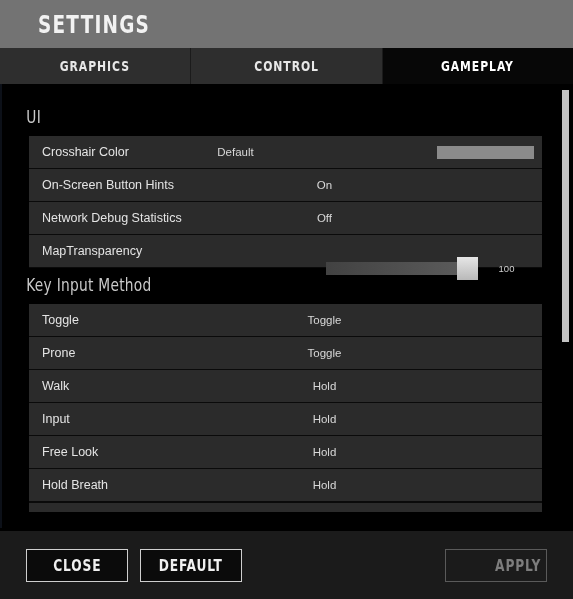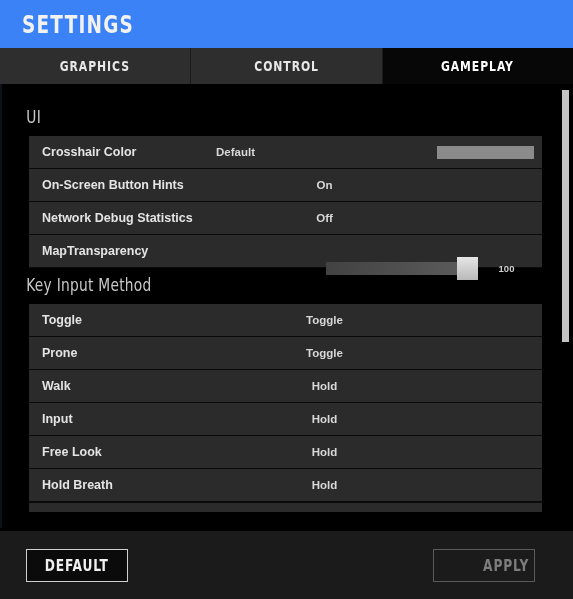--- a/index.html
+++ b/index.html
@@ -14,24 +14,24 @@
     position:relative;
     width:573px; height:599px;
     background:#000;
     display:flex;
     flex-direction:column;
   }
 
   
   .titlebar {
     height:48px;
-    background:#3b82f6;
-    display:flex;
-    align-items:center;
-    padding-left:22px;
+    background:#737373;
+    display:flex;
+    align-items:center;
+    padding-left:38px;
     flex:0 0 auto;
   }
   .title {
     color:#f2f2f2;
     font-family:"DejaVu Sans Condensed","Liberation Sans Narrow","Liberation Sans", sans-serif;
     font-size:25px;
     font-weight:bold;
     letter-spacing:1.5px;
     transform:scaleX(0.82);
     transform-origin:left center;
@@ -93,21 +93,20 @@
   .row {
     margin-left:27px;
     margin-right:31px;
     height:33px;
     background:#2b2b2b;
     border-bottom:1px solid #0a0a0a;
     display:flex;
     align-items:center;
     position:relative;
     cursor:pointer;
-    font-weight:bold;
   }
   .row-label {
     color:#e4e4e4;
     font-size:12.5px;
     padding-left:13px;
     white-space:nowrap;
   }
   .row-value {
     position:absolute;
     left:0; right:0;
@@ -206,21 +205,21 @@
     justify-content:center;
     cursor:pointer;
     margin-right:12px;
   }
   .btn > span { transform:scaleX(0.85); display:block; }
   .btn.disabled {
     border-color:#5a5a5a;
     color:#7d7d7d;
     background:#1b1b1b;
     cursor:default;
-    margin-right:12px;
+    margin-right:0;
     margin-left:auto;
     padding-left:44px;
   }
 </style>
 </head>
 <body>
 
 <div id="app">
 
   <div class="titlebar">
@@ -292,20 +291,23 @@
         <div class="partial-row"></div>
       </div>
 
     <div class="scrollbar-track">
       <div class="scrollbar-thumb" id="sbthumb" style="top: 0px; height: 252px;"></div>
     </div>
   </div>
 
   <div class="footer">
     <div class="btn">
+      <span>CLOSE</span>
+    </div>
+    <div class="btn">
       <span>DEFAULT</span>
     </div>
     <div class="btn disabled">
       <span>APPLY</span>
     </div>
   </div>
 
 </div>
 
 </body></html>

